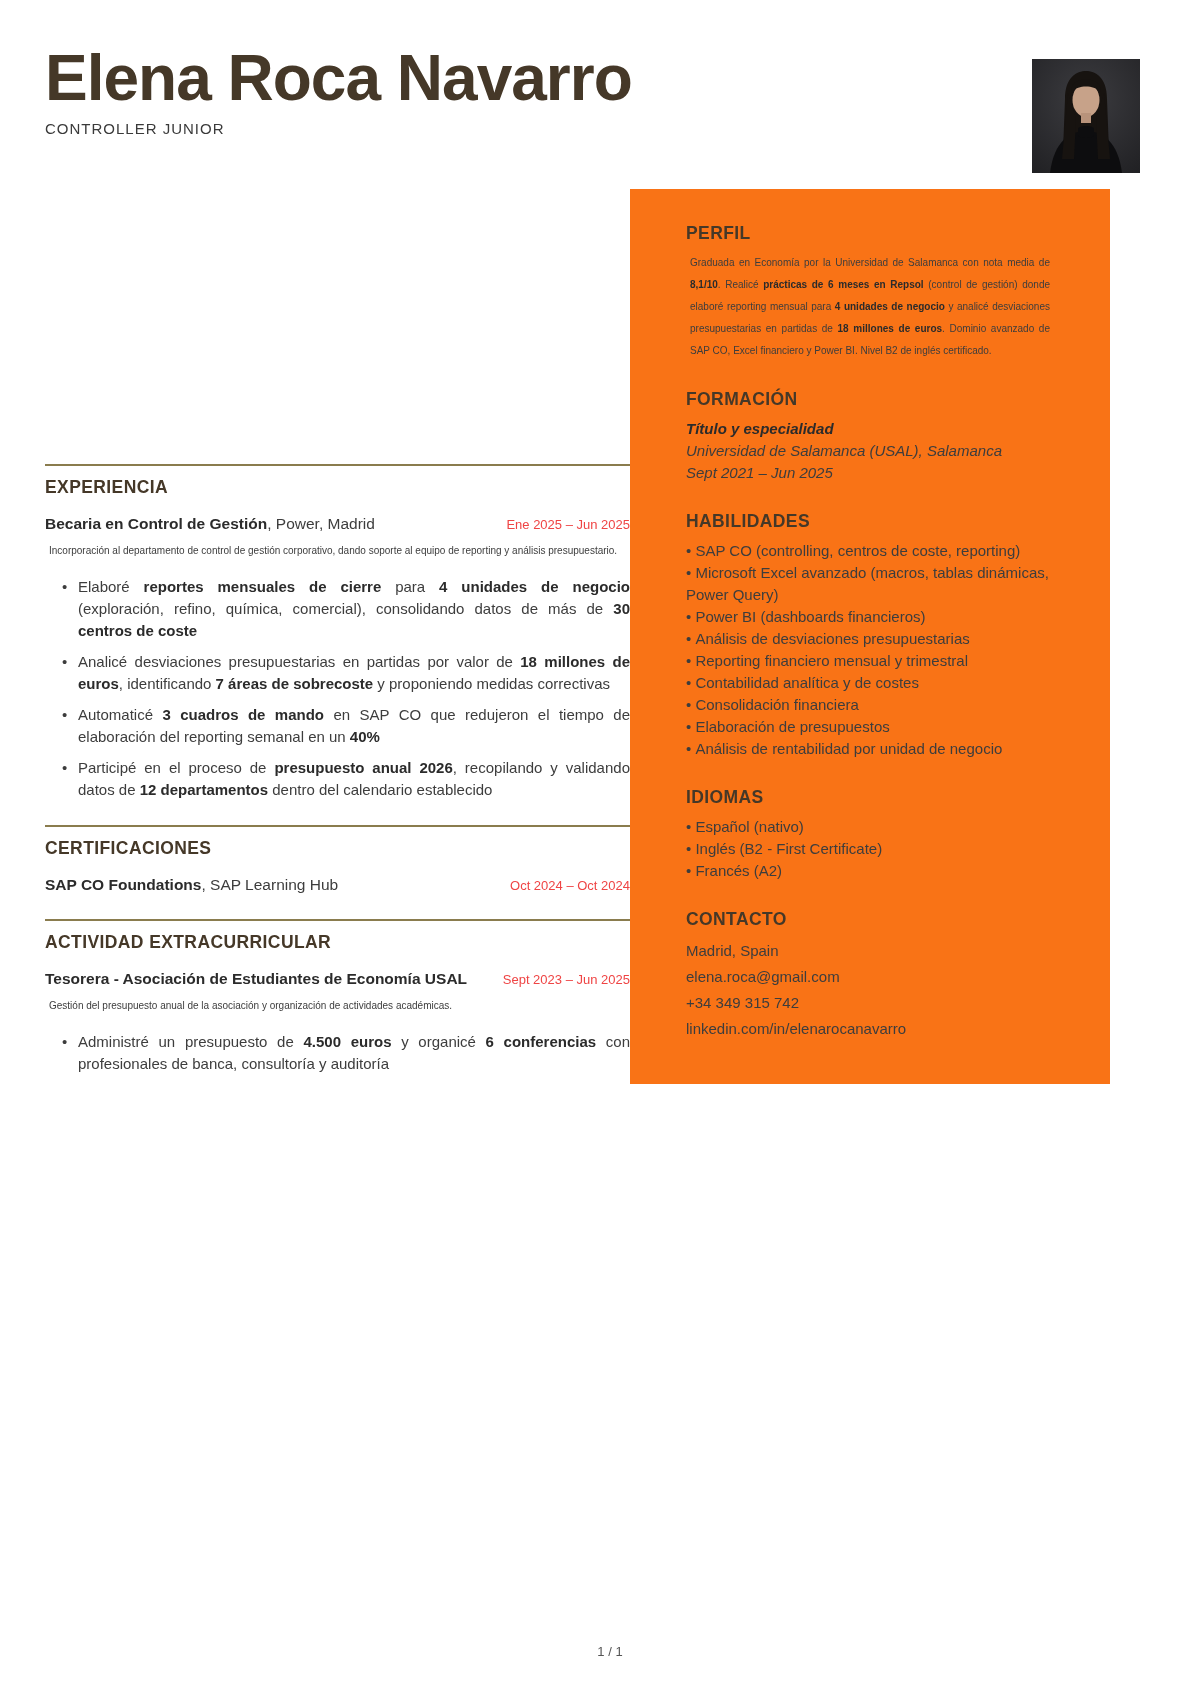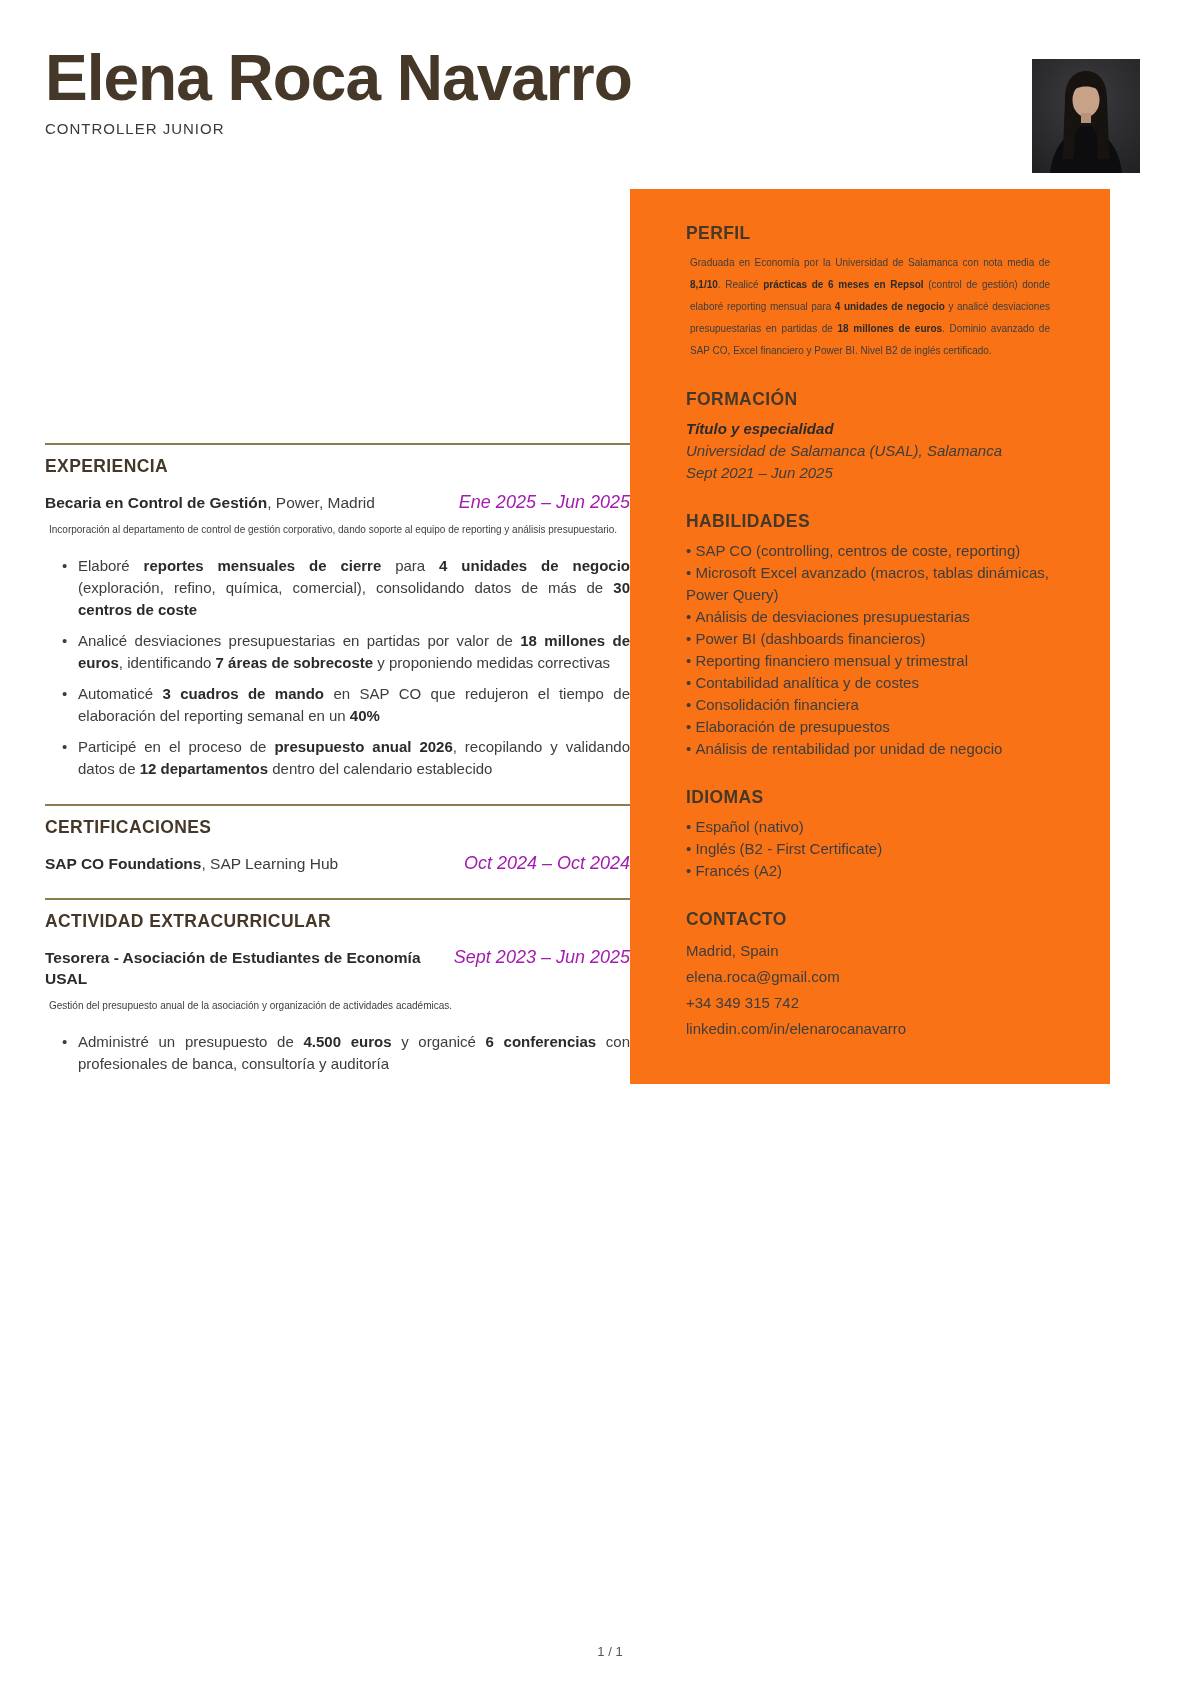--- a/index.html
+++ b/index.html
@@ -40,21 +40,21 @@
   }
   .rule{border:none;border-top:2px solid #8a7c4e;margin:0;}
   .rule.gap-top{margin-top:24px;}
   b{color:#2b2b2b;}
   .just{text-align:justify;}
   p{margin:4px;font-size:10px;line-height:22px;}
 
   
   .entry-head{display:flex;justify-content:space-between;align-items:baseline;margin:2px 0 6px 0;}
   .entry-title{font-size:15.5px;line-height:21px;}
-  .entry-date{font-size:18px;font-style:italic;color:#a21caf;white-space:nowrap;padding-left:12px;}
+  .entry-date{font-size:13px;color:#ef4444;white-space:nowrap;padding-left:12px;}
   ul.bullets{list-style:none;margin:14px 0 0 17px;padding:0;}
   ul.bullets li{
     position:relative;padding-left:16px;margin-bottom:9px;
     font-size:15px;line-height:22px;text-align:justify;
   }
   ul.bullets li::before{content:"\2022";position:absolute;left:0;top:0;color:#3d3d3d;}
 
   
   .sb-section{margin-top:27px;}
   .sb-section:first-child{margin-top:0;}
@@ -155,22 +155,22 @@
         <h2 class="section">FORMACIÓN</h2>
         <div class="sb-line bold">Título y especialidad</div>
         <div class="sb-line">Universidad de Salamanca (USAL), Salamanca</div>
         <div class="sb-line italic">Sept 2021 – Jun 2025</div>
       </div>
 
       <div class="sb-section">
         <h2 class="section">HABILIDADES</h2>
         <div class="sb-item">SAP CO (controlling, centros de coste, reporting)</div>
         <div class="sb-item">Microsoft Excel avanzado (macros, tablas dinámicas, Power Query)</div>
+        <div class="sb-item">Power BI (dashboards financieros)</div>
         <div class="sb-item">Análisis de desviaciones presupuestarias</div>
-        <div class="sb-item">Power BI (dashboards financieros)</div>
         <div class="sb-item">Reporting financiero mensual y trimestral</div>
         <div class="sb-item">Contabilidad analítica y de costes</div>
         <div class="sb-item">Consolidación financiera</div>
         <div class="sb-item">Elaboración de presupuestos</div>
         <div class="sb-item">Análisis de rentabilidad por unidad de negocio</div>
       </div>
 
       <div class="sb-section">
         <h2 class="section">IDIOMAS</h2>
         <div class="sb-item">Español (nativo)</div>

